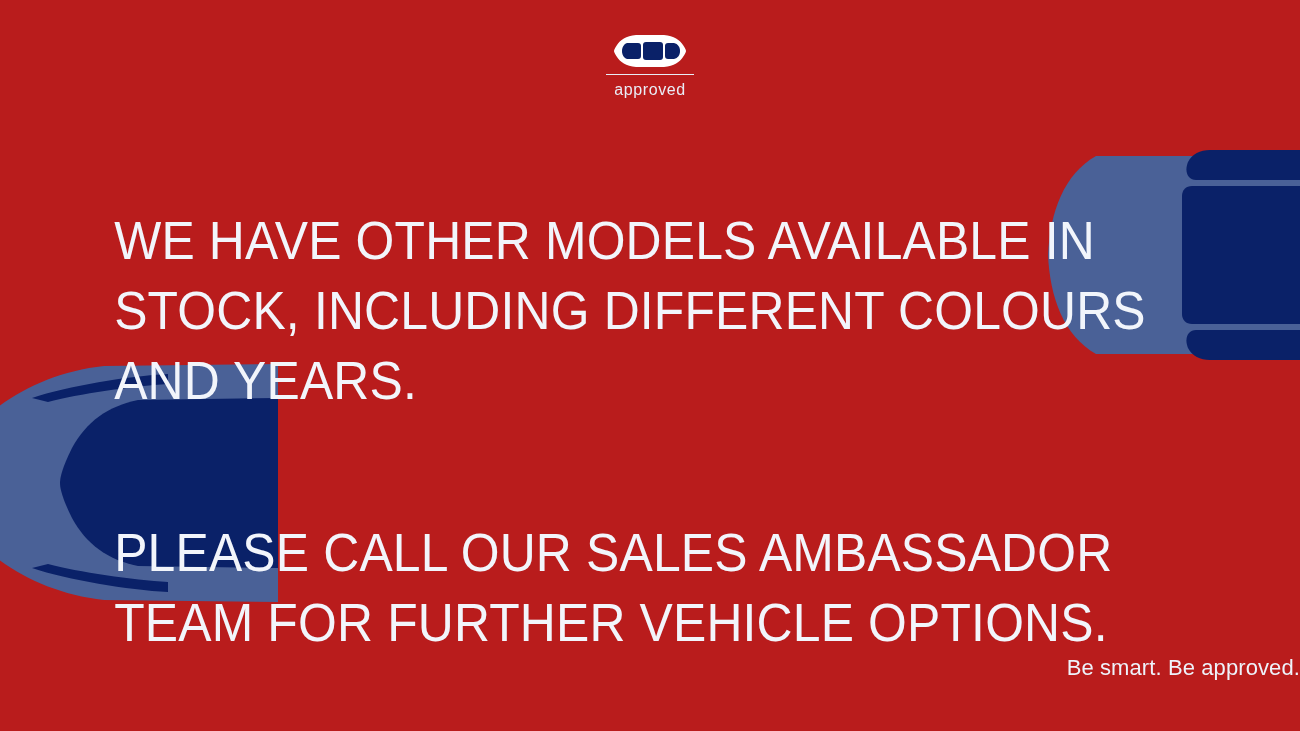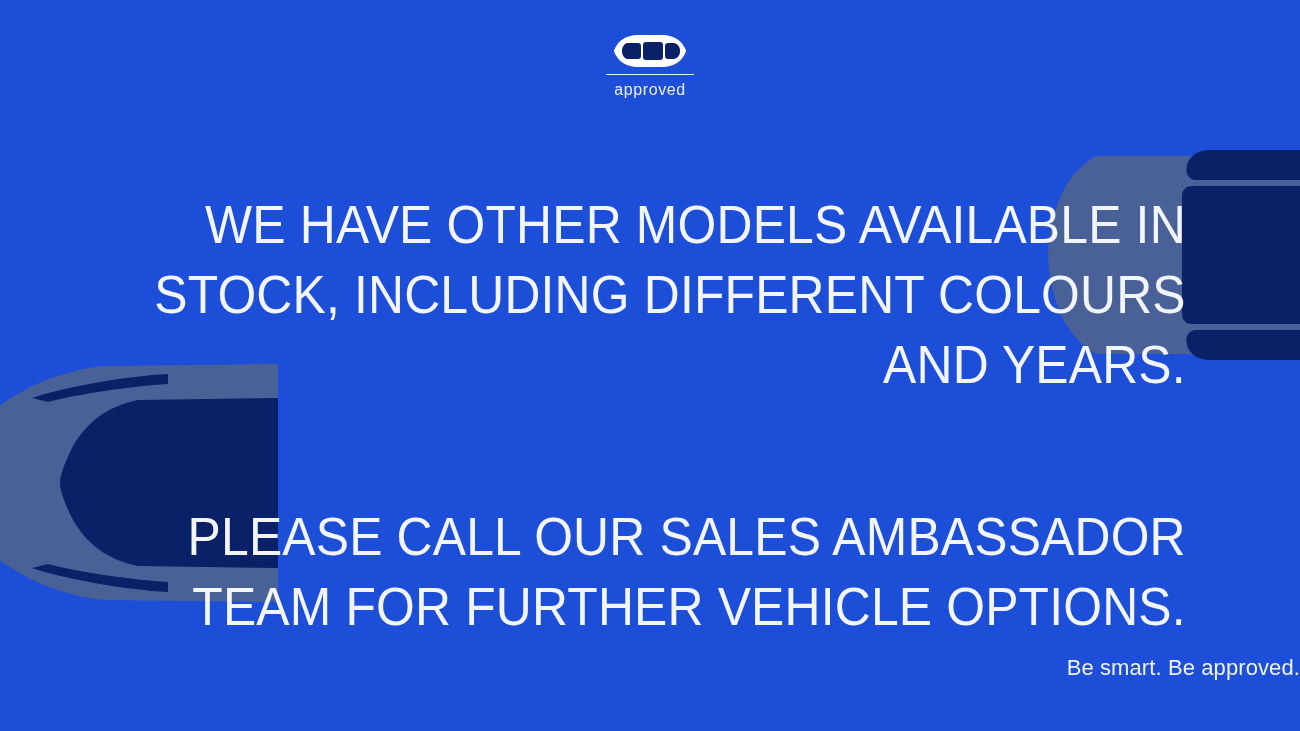--- a/index.html
+++ b/index.html
@@ -14,21 +14,21 @@
   body {
     background: #0a2168;
     font-family: "Liberation Sans", "DejaVu Sans", sans-serif;
     position: relative;
   }
 
   #slide {
     position: relative;
     width: 1300px;
     height: 731px;
-    background: #1d4ed8;
+    background: #b91c1c;
     overflow: hidden;
   }
 
   
   .watermark-layer {
     position: absolute;
     inset: 0;
     pointer-events: none;
   }
 
@@ -79,23 +79,23 @@
     letter-spacing: 0.6px;
     line-height: 1.1;
     font-weight: 400;
   }
 
   
   .message {
     position: absolute;
     left: 50%;
     transform: translateX(-50%);
-    top: 190px;
+    top: 206px;
     width: 1140px;
-    text-align: right;
+    text-align: left;
   }
 
   .headline {
     color: #f2f5fb;
     font-size: 53px;
     line-height: 70px;
     font-weight: 400;
     letter-spacing: 0.2px;
     text-transform: uppercase;
     transform: scaleX(0.94);

